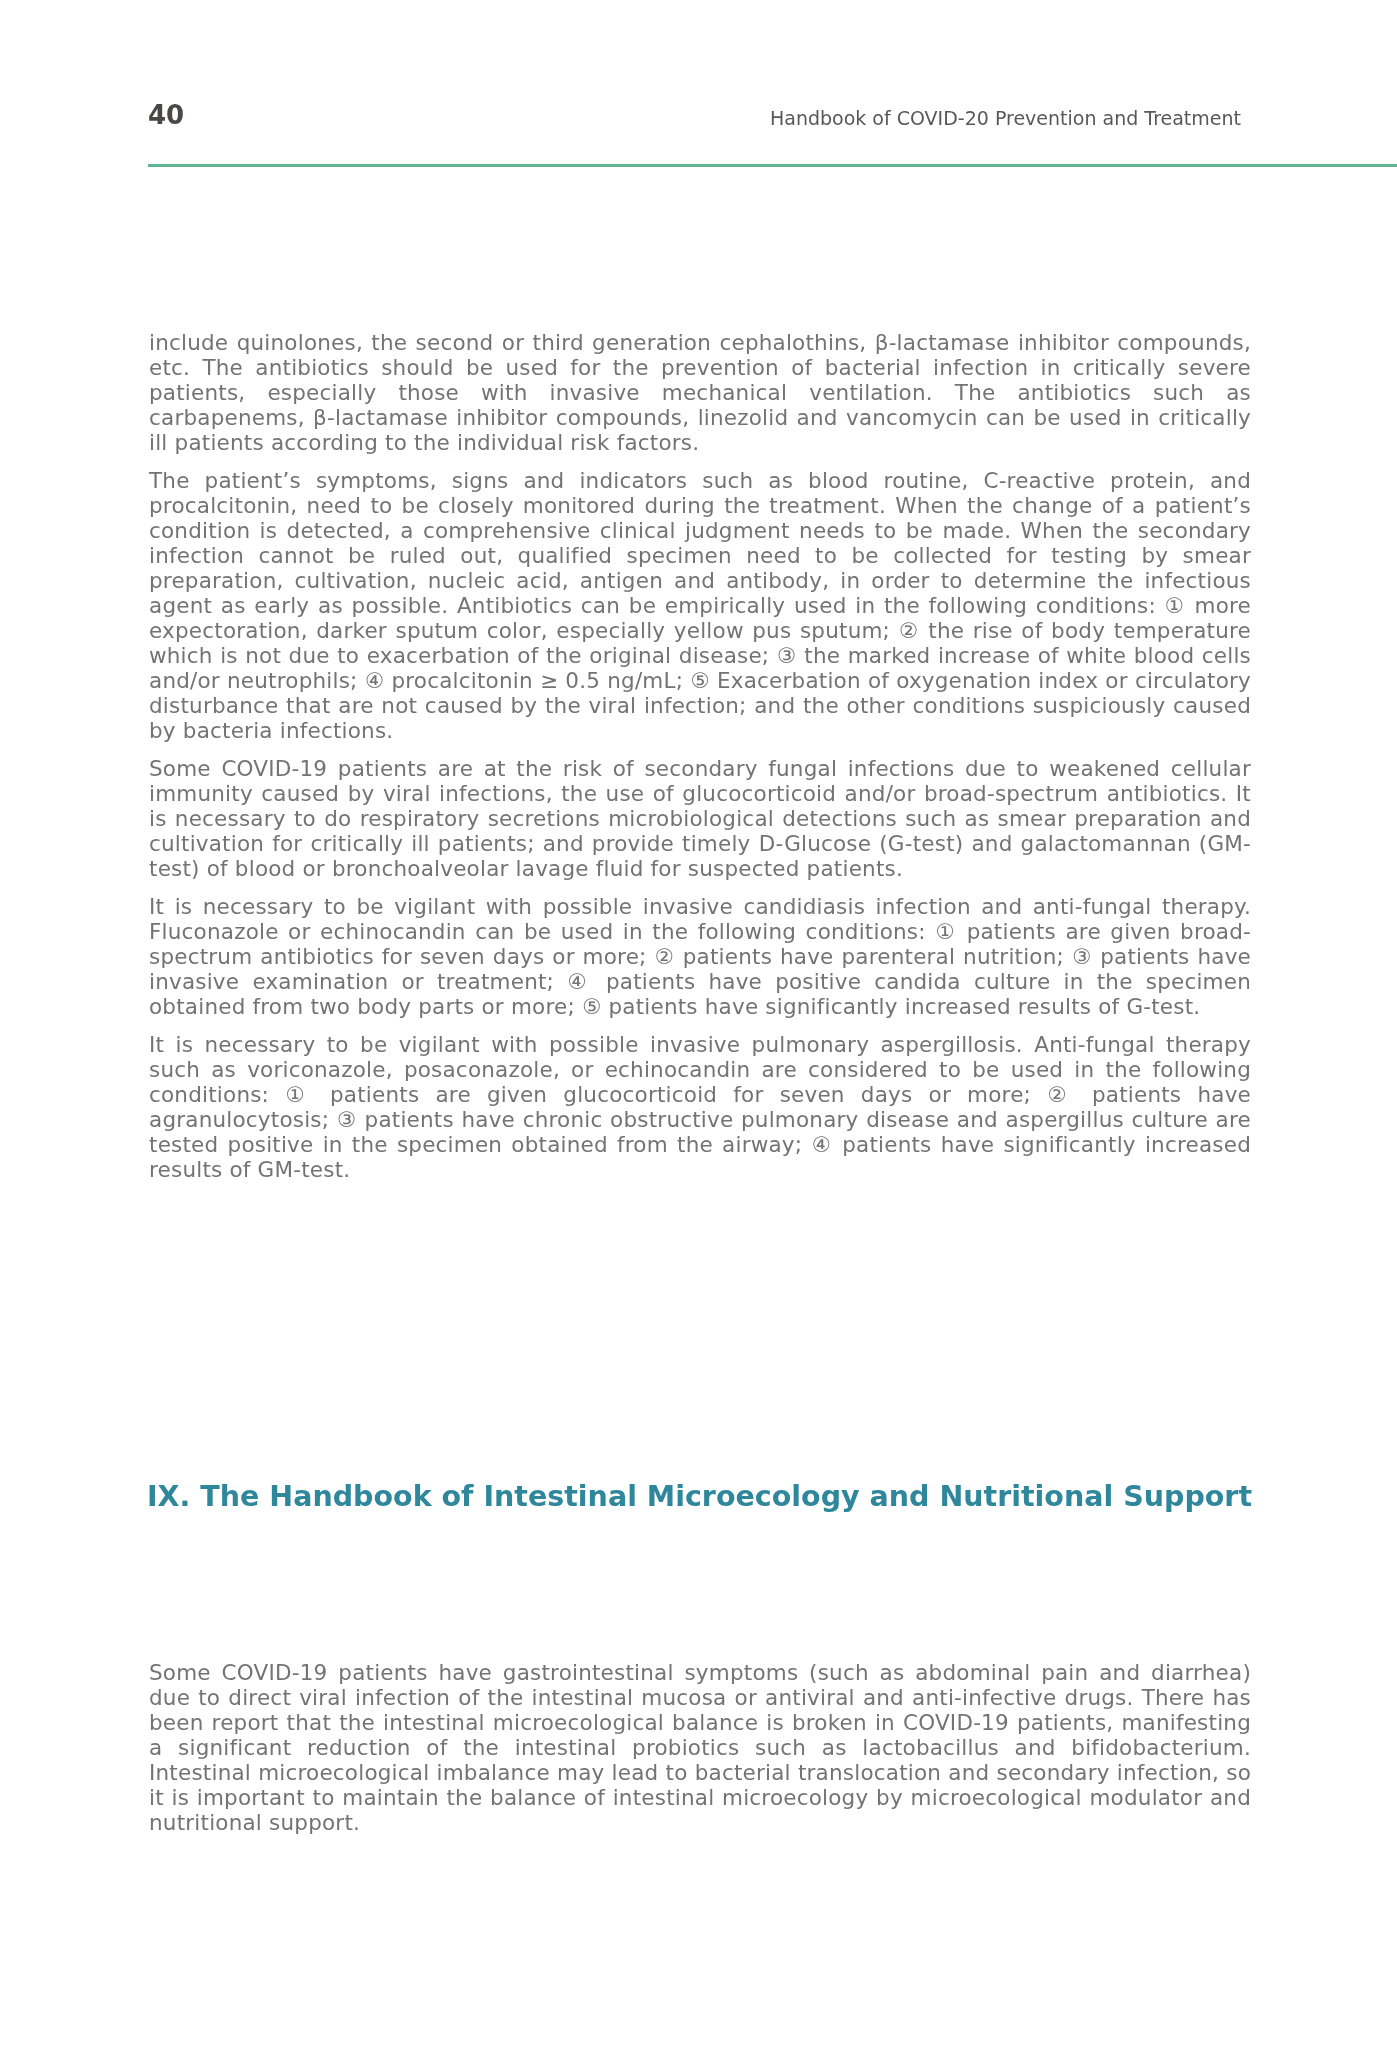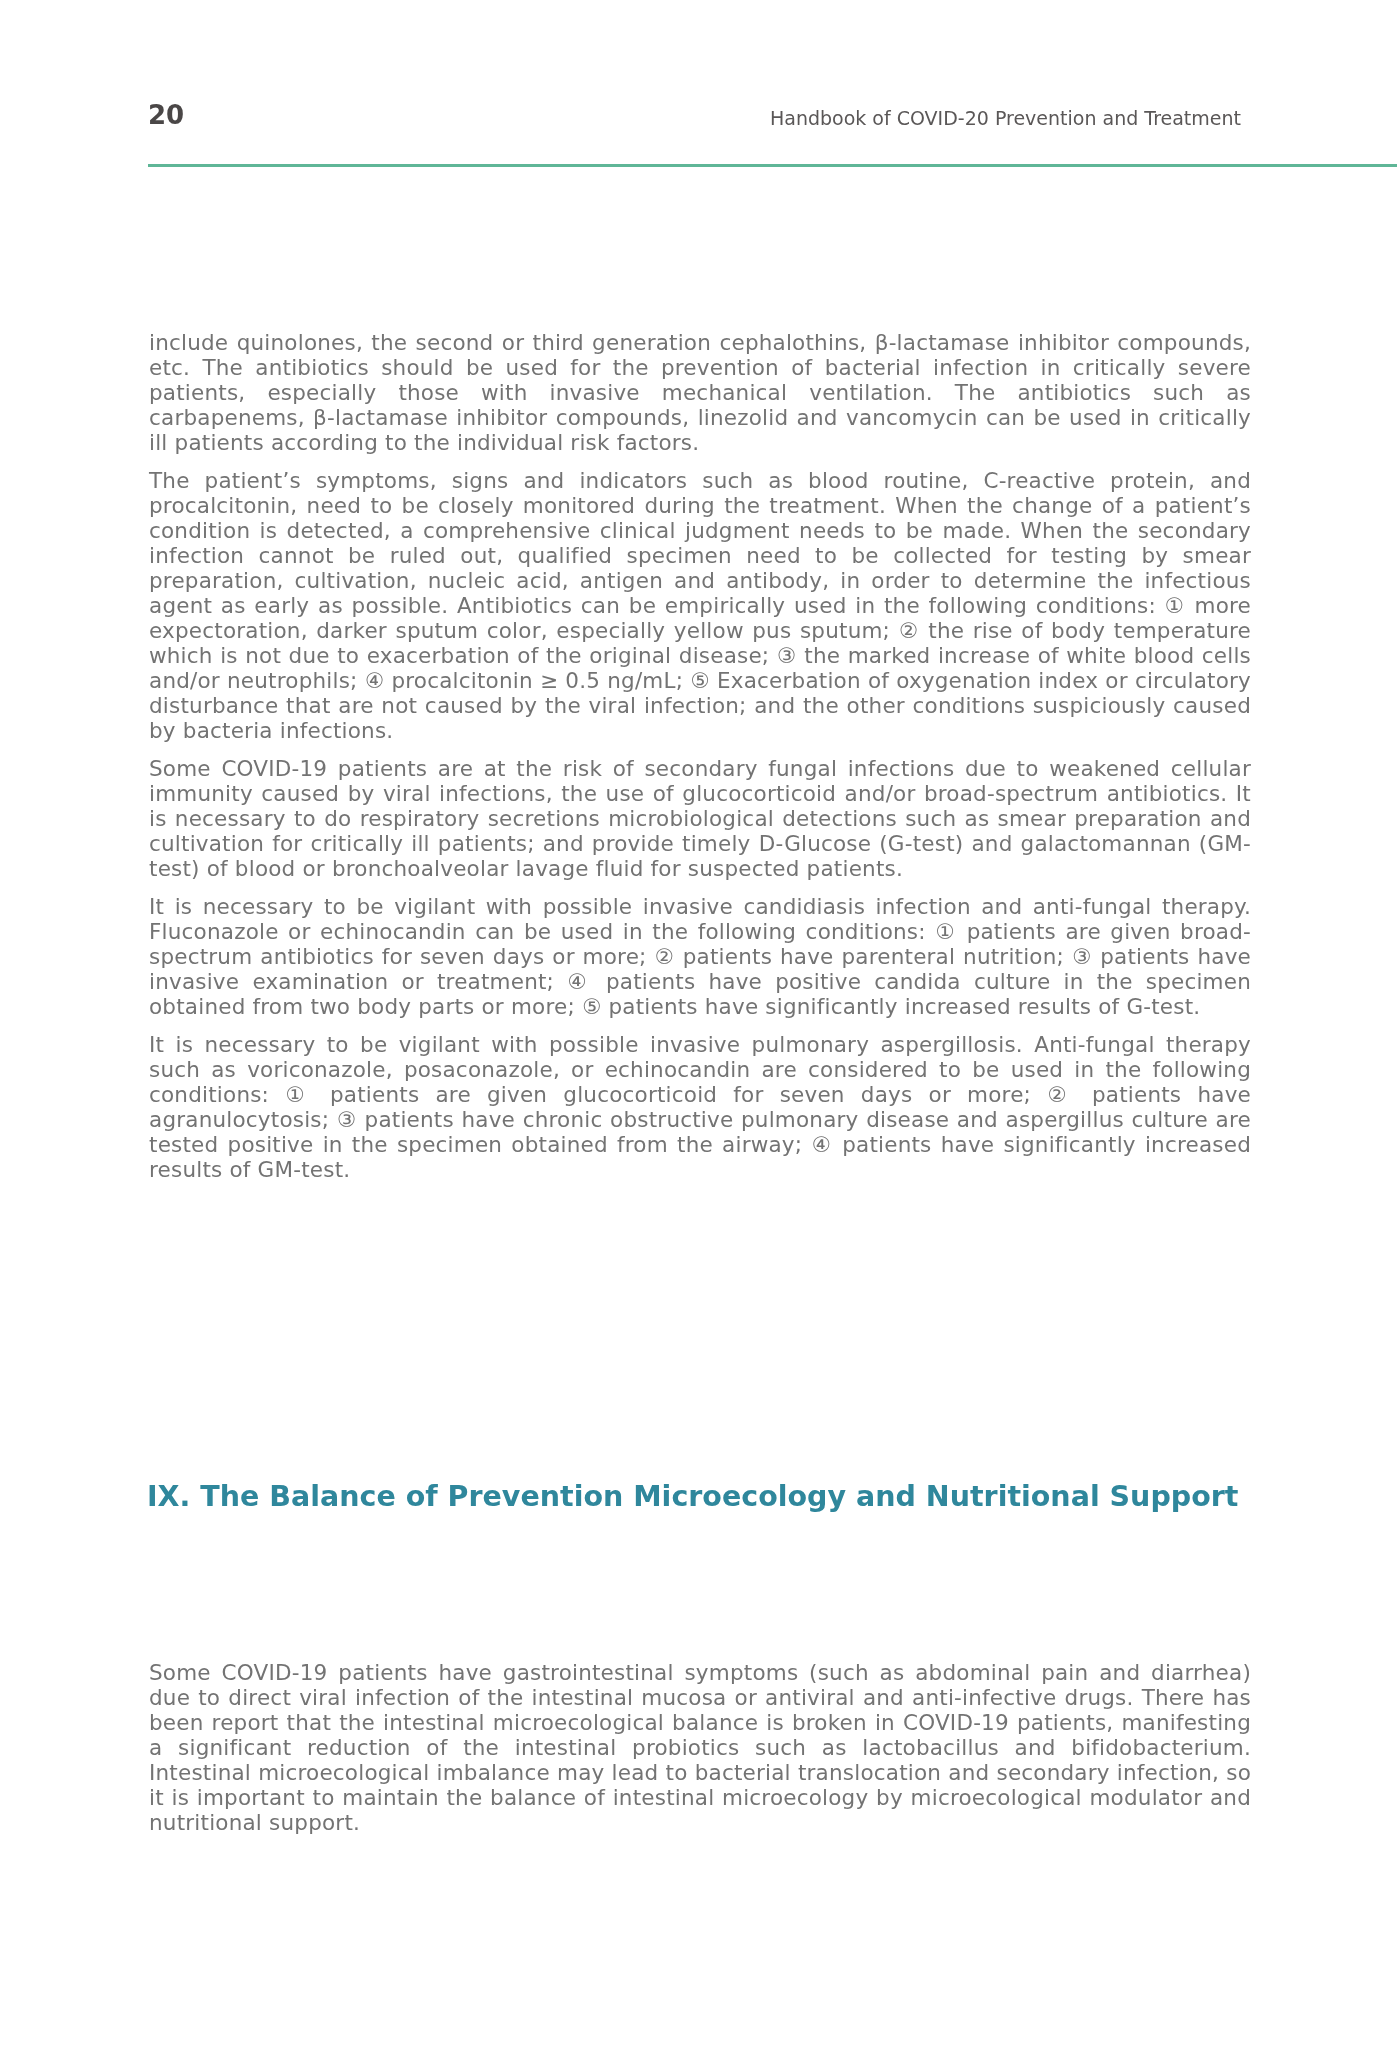--- a/index.html
+++ b/index.html
@@ -71,30 +71,30 @@
       position: absolute;
       left: 149px;
       top: 1660px;
       width: 1102px;
     }
   </style>
 </head>
 <body>
 
 <div>
-  <p class="page-number">20</p>
+  <p class="page-number">40</p>
   <p class="running-title">Handbook of COVID-20 Prevention and Treatment</p>
   <div class="header-rule"></div>
 </div>
 
 <div class="content">
   <p class="para">include quinolones, the second or third generation cephalothins, β-lactamase inhibitor compounds, etc. The antibiotics should be used for the prevention of bacterial infection in critically severe patients, especially those with invasive mechanical ventilation. The antibiot­ics such as carbapenems, β-lactamase inhibitor compounds, linezolid and vancomycin can be used in critically ill patients according to the individual risk factors.</p>
   <p class="para">The patient’s symptoms, signs and indicators such as blood routine, C-reactive protein, and procalcitonin, need to be closely monitored during the treatment. When the change of a patient’s condition is detected, a comprehensive clinical judgment needs to be made. When the secondary infection cannot be ruled out, qualified specimen need to be collected for testing by smear preparation, cultivation, nucleic acid, antigen and antibody, in order to determine the infectious agent as early as possible. Antibiotics can be empirically used in the following conditions: ① more expectoration, darker sputum color, especially yellow pus sputum; ② the rise of body temperature which is not due to exacerbation of the original disease; ③ the marked increase of white blood cells and/or neutrophils; ④ procalcitonin ≥ 0.5 ng/mL; ⑤ Exacerbation of oxygenation index or circulatory disturbance that are not caused by the viral infection; and the other conditions suspiciously caused by bacteria infections.</p>
   <p class="para">Some COVID-19 patients are at the risk of secondary fungal infections due to weakened cellular immunity caused by viral infections, the use of glucocorticoid and/or broad-spectrum antibiotics. It is necessary to do respiratory secretions microbiological detections such as smear preparation and cultivation for critically ill patients; and provide timely D-Glucose (G-test) and galactomannan (GM-test) of blood or bronchoalveolar lavage fluid for suspected patients.</p>
   <p class="para">It is necessary to be vigilant with possible invasive candidiasis infection and anti-fungal therapy. Fluconazole or echinocandin can be used in the following conditions: ① patients are given broad-spectrum antibiotics for seven days or more; ② patients have parenteral nutrition; ③ patients have invasive examination or treatment; ④ patients have positive candida culture in the specimen obtained from two body parts or more; ⑤ patients have significantly increased results of G-test.</p>
   <p class="para">It is necessary to be vigilant with possible invasive pulmonary aspergillosis. Anti-fungal therapy such as voriconazole, posaconazole, or echinocandin are considered to be used in the following conditions: ① patients are given glucocorticoid for seven days or more; ② patients have agranulocytosis; ③ patients have chronic obstructive pulmonary disease and aspergillus culture are tested positive in the specimen obtained from the airway; ④ patients have significantly increased results of GM-test.</p>
 </div>
 
-<h2 class="section-heading">IX. The Balance of Prevention Microecology and Nutritional Support</h2>
+<h2 class="section-heading">IX. The Handbook of Intestinal Microecology and Nutritional Support</h2>
 
 <div class="content-2">
   <p class="para">Some COVID-19 patients have gastrointestinal symptoms (such as abdominal pain and diarrhea) due to direct viral infection of the intestinal mucosa or antiviral and anti-infective drugs. There has been report that the intestinal microecological balance is broken in COVID-19 patients, manifesting a significant reduction of the intestinal probiotics such as lactobacillus and bifidobacterium. Intestinal microecological imbalance may lead to bacteri­al translocation and secondary infection, so it is important to maintain the balance of intesti­nal microecology by microecological modulator and nutritional support.</p>
 </div>
 
 </body></html>

